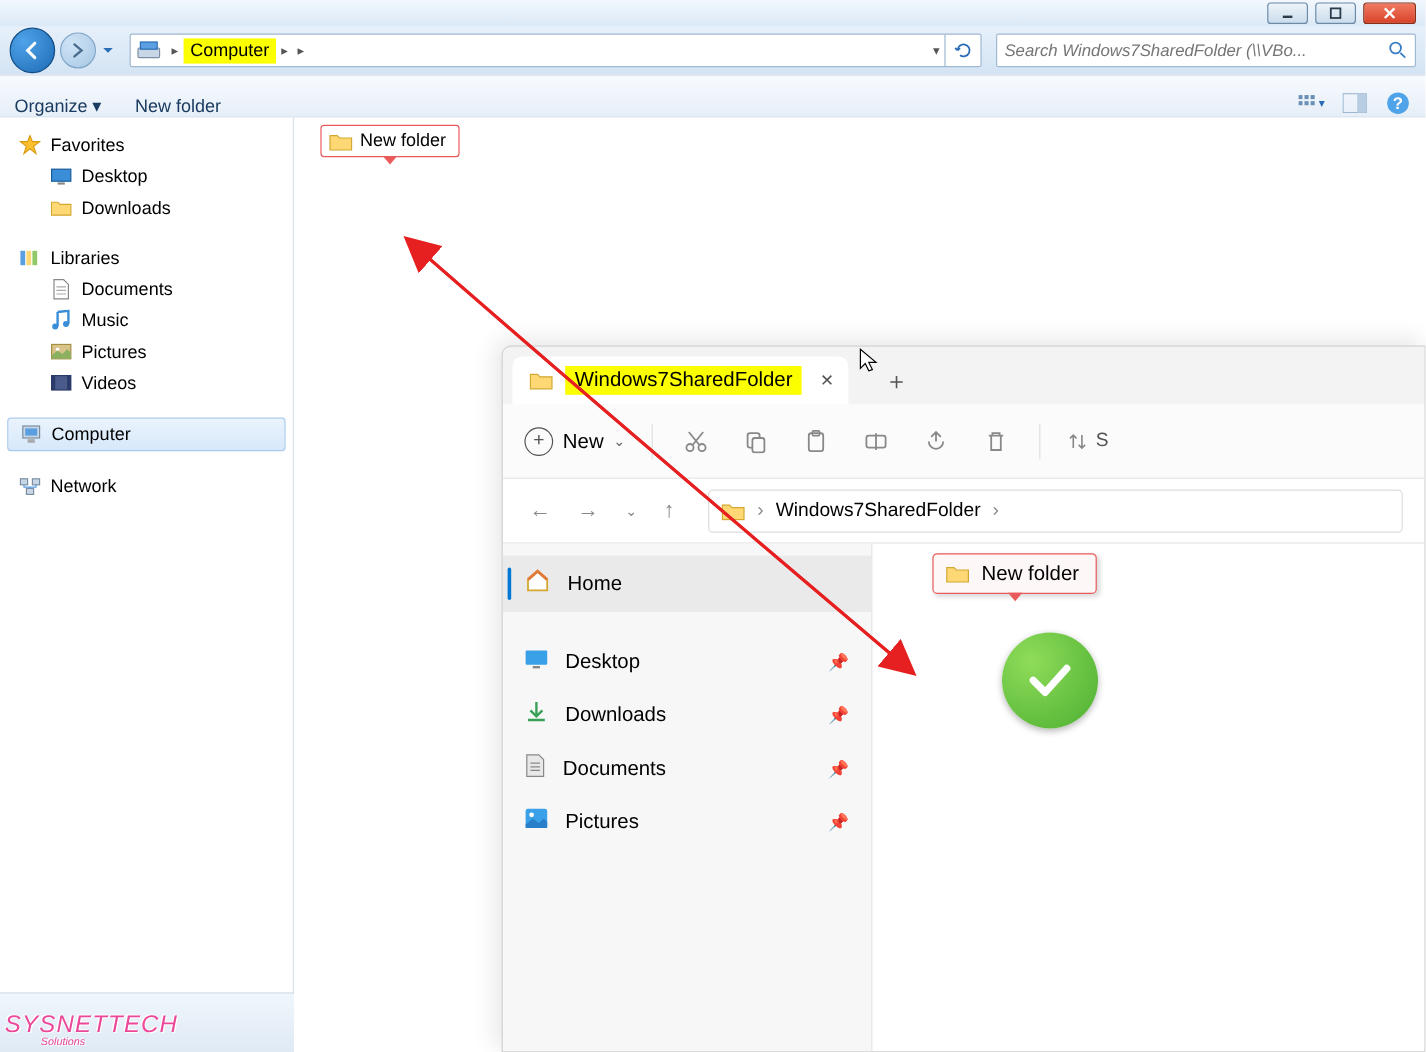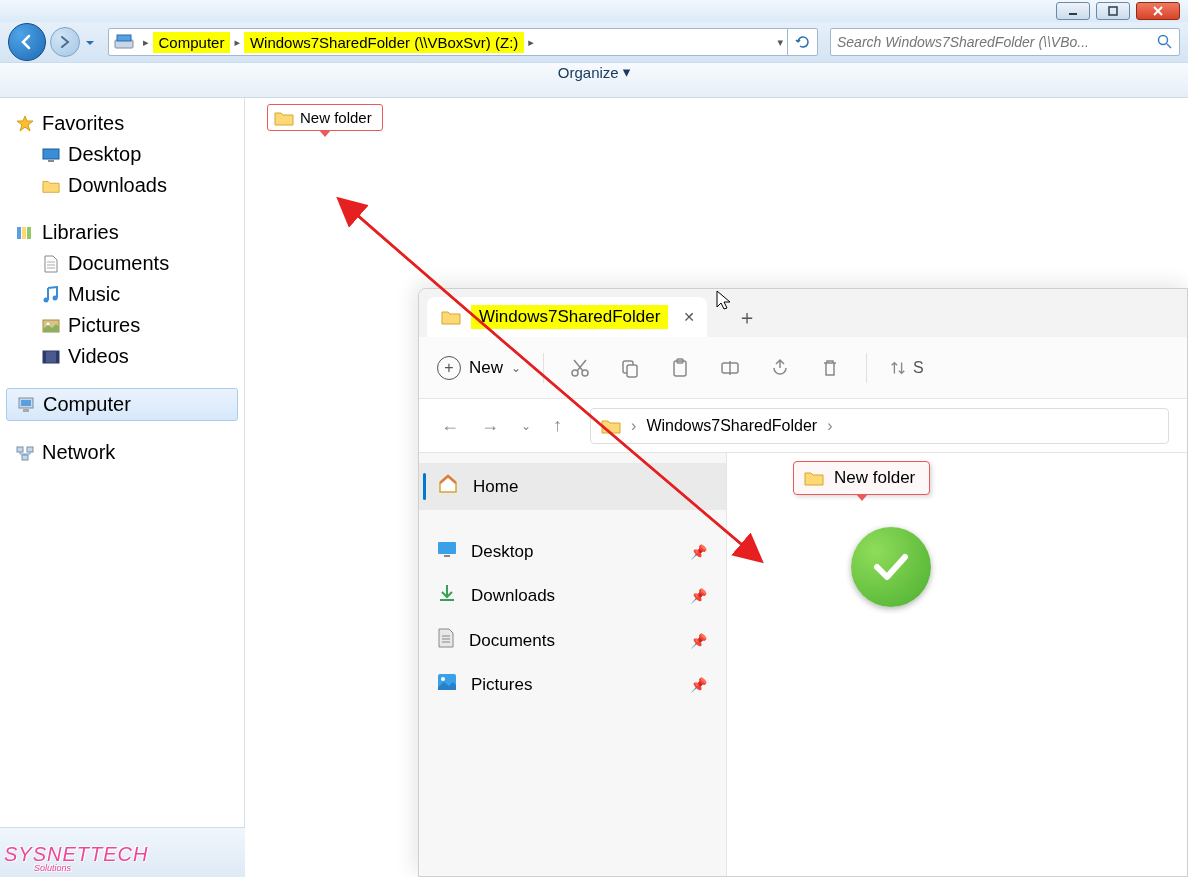--- a/index.html
+++ b/index.html
@@ -24,27 +24,27 @@
 .addr-icon { width: 22px; height: 22px; margin: 0 4px; display: flex; align-items: center; justify-content: center; }
 .addr-seg { background: #fcff00; padding: 2px 6px; font-size: 15px; cursor: pointer; }
 .addr-arrow { color: #555; padding: 0 4px; font-size: 11px; cursor: pointer; }
 .addr-end { flex: 1; }
 .addr-refresh { width: 30px; height: 26px; border-left: 1px solid #a0b8d0; display: flex; align-items: center; justify-content: center; cursor: pointer; color: #2a6db5; }
 
 .searchbar { width: 350px; height: 28px; border: 1px solid #a0b8d0; background: #fff; margin-left: 8px; display: flex; align-items: center; padding: 0 6px; border-radius: 2px; }
 .searchbar input { border: none; flex: 1; outline: none; font-style: italic; color: #888; font-size: 14px; }
 .searchbar svg { width: 16px; height: 16px; fill: #3a7ec4; cursor: pointer; }
 
-.win7-toolbar { height: 36px; background: linear-gradient(#f7fbff,#e6eef7); border-top: 1px solid #cddcea; border-bottom: 1px solid #cddcea; display: flex; align-items: center; padding: 0 25px; gap: 28px; font-size: 15px; color: #1a3c60; flex-direction: column; }
+.win7-toolbar { height: 36px; background: linear-gradient(#f7fbff,#e6eef7); border-top: 1px solid #cddcea; border-bottom: 1px solid #cddcea; display: flex; align-items: flex-end; padding: 0 12px; gap: 28px; font-size: 15px; color: #1a3c60; }
 .tb-item { display: flex; align-items: center; gap: 4px; cursor: pointer; }
 .tb-right { margin-left: auto; display: flex; gap: 14px; align-items: center; }
 .tb-icon { width: 22px; height: 22px; display: flex; align-items: center; justify-content: center; }
 
 .win7-body { display: flex; height: calc(100% - 98px); }
-.win7-side { width: 245px; border-right: 1px solid #d8e2ec; background: #fff; padding: 10px 0; font-size: 20px; }
+.win7-side { width: 245px; border-right: 1px solid #d8e2ec; background: #fff; padding: 10px 0; font-size: 15px; }
 .side-group { margin-bottom: 16px; }
 .side-head { display: flex; align-items: center; gap: 8px; padding: 4px 16px; cursor: pointer; }
 .side-item { display: flex; align-items: center; gap: 8px; padding: 4px 16px 4px 42px; cursor: pointer; }
 .side-item.sel { background: linear-gradient(#eaf3fd,#d7e8fa); border: 1px solid #a9cbef; border-radius: 3px; margin: 0 6px; padding-left: 36px; }
 .ico { width: 18px; height: 18px; display: inline-flex; align-items: center; justify-content: center; }
 
 .win7-content { flex: 1; background: #fff; padding: 12px; position: relative; }
 .newfolder-box { position: absolute; top: 6px; left: 22px; border: 1.5px solid #e95a5a; border-radius: 3px; background: #fff; padding: 4px 10px 4px 6px; display: flex; align-items: center; gap: 6px; font-size: 15px; }
 .newfolder-box::after { content: ''; position: absolute; bottom: -7px; left: 50%; transform: translateX(-50%); width: 0; height: 0; border-left: 6px solid transparent; border-right: 6px solid transparent; border-top: 7px solid #e95a5a; }
 
@@ -63,21 +63,21 @@
 .w11-new { display: flex; align-items: center; gap: 8px; font-size: 17px; cursor: pointer; }
 .w11-new-circle { width: 24px; height: 24px; border: 1.5px solid #555; border-radius: 50%; display: flex; align-items: center; justify-content: center; font-size: 16px; color: #555; }
 .w11-sep { width: 1px; height: 30px; background: #e0e0e0; }
 .w11-tool { width: 28px; height: 28px; display: flex; align-items: center; justify-content: center; cursor: pointer; color: #888; }
 .w11-tool svg { width: 20px; height: 20px; stroke: #888; fill: none; stroke-width: 1.5; }
 
 .win11-addr { height: 54px; display: flex; align-items: center; padding: 0 18px; gap: 14px; border-bottom: 1px solid #e5e5e5; }
 .w11-nav { color: #888; font-size: 18px; cursor: pointer; padding: 4px; }
 .w11-addrbox { flex: 1; height: 36px; border: 1px solid #ddd; border-radius: 4px; display: flex; align-items: center; padding: 0 10px; gap: 10px; font-size: 16px; background: #fff; margin-left: 10px; }
 
-.win11-body { display: flex; height: calc(100% - 164px); gap: 16px; }
+.win11-body { display: flex; height: calc(100% - 164px); }
 .win11-side { width: 308px; background: #f7f7f7; border-right: 1px solid #e5e5e5; padding: 10px 0; }
 .w11-side-item { display: flex; align-items: center; padding: 10px 18px; gap: 14px; font-size: 17px; cursor: pointer; position: relative; }
 .w11-side-item.sel { background: #eaeaea; }
 .w11-side-item.sel::before { content: ''; position: absolute; left: 4px; top: 10px; bottom: 10px; width: 3px; background: #0078d4; border-radius: 2px; }
 .w11-pin { margin-left: auto; color: #aaa; font-size: 14px; }
 .w11-side-spacer { height: 20px; }
 
 .win11-content { flex: 1; padding: 20px; position: relative; }
 .w11-newfolder { position: absolute; top: 8px; left: 50px; border: 1.5px solid #e95a5a; border-radius: 4px; background: #fdf7f7; padding: 6px 14px 6px 10px; display: flex; align-items: center; gap: 10px; font-size: 17px; box-shadow: 2px 2px 4px rgba(0,0,0,0.15); }
 .w11-newfolder::after { content: ''; position: absolute; bottom: -7px; left: 50%; transform: translateX(-50%); width: 0; height: 0; border-left: 6px solid transparent; border-right: 6px solid transparent; border-top: 7px solid #e95a5a; }
@@ -136,21 +136,20 @@
     <div class="addressbar">
       <span class="addr-icon">
           <svg width="20" height="16" viewBox="0 0 20 16">
             <rect x="1" y="6" width="18" height="8" rx="1" fill="#c8d6e5" stroke="#7a8fa4"></rect>
             <rect x="3" y="1" width="14" height="6" fill="#5aa0e0" stroke="#2a6db5"></rect>
           </svg>
         </span>
       <span class="addr-arrow">▸</span>
       <span class="addr-seg">Computer</span>
       <span class="addr-arrow">▸</span>
-      <span class="addr-seg">Windows7SharedFolder (\\VBoxSvr) (Z:)</span>
       <span class="addr-arrow">▸</span>
       <span class="addr-end"></span>
       <span class="addr-arrow" style="background:none">▾</span>
       <div class="addr-refresh">
           <svg width="16" height="16" viewBox="0 0 16 16">
             <path d="M3 8 a5 5 0 1 1 2 4 M3 8 l-2 -2 M3 8 l2 -2" fill="none" stroke="#2a6db5" stroke-width="1.5"></path>
           </svg>
         </div>
     </div>
 

